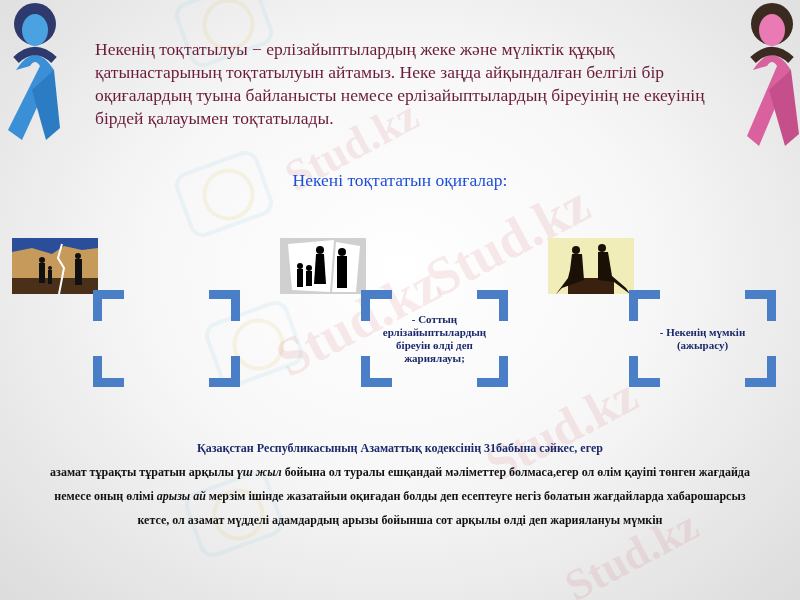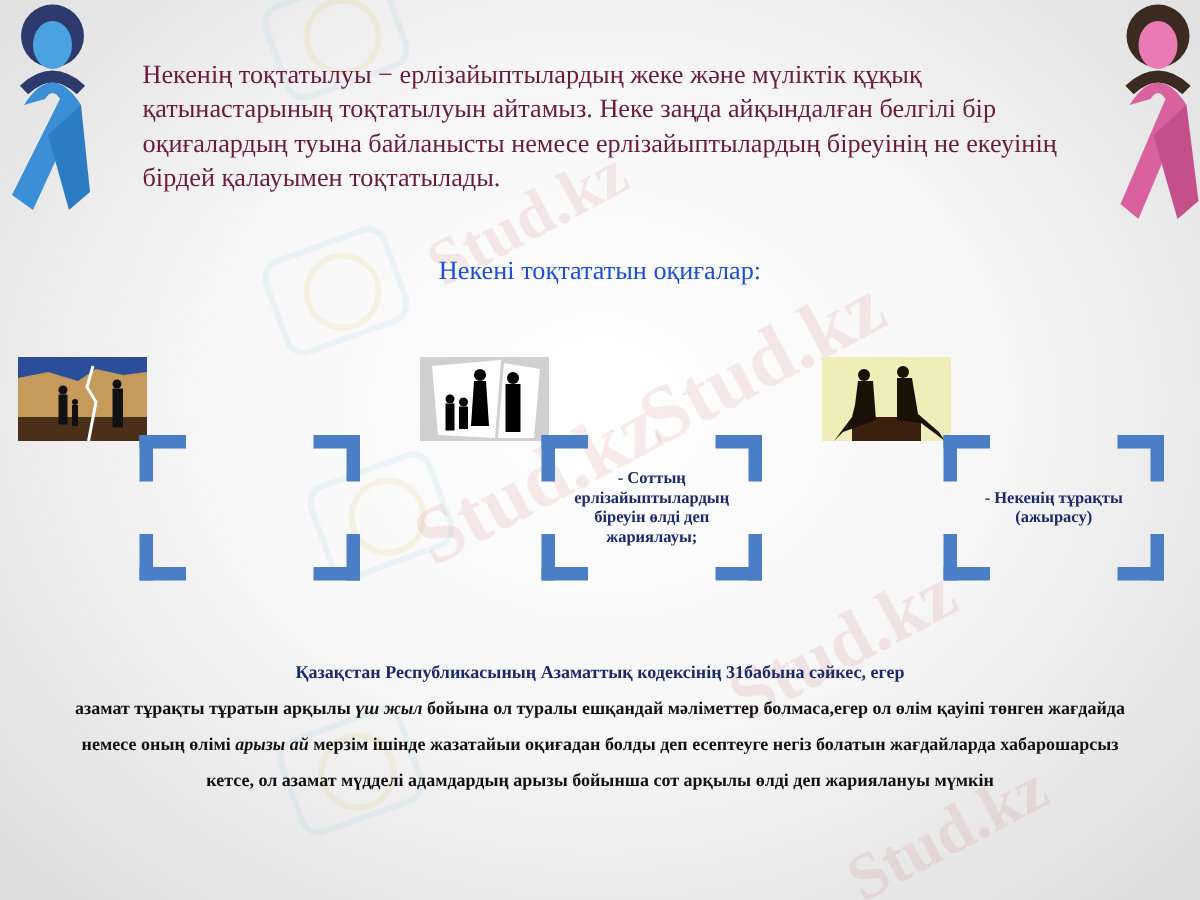--- a/index.html
+++ b/index.html
@@ -127,19 +127,19 @@
   <div class="corner tr"></div>
   <div class="corner bl"></div>
   <div class="corner br"></div>
   <div class="box-text">- Соттың ерлізайыптылардың біреуін өлді деп жариялауы;</div>
 </div>
 <div class="box" style="left:629px;top:290px;">
   <div class="corner tl"></div>
   <div class="corner tr"></div>
   <div class="corner bl"></div>
   <div class="corner br"></div>
-  <div class="box-text">- Некенің тұрақты (ажырасу)</div>
+  <div class="box-text">- Некенің мүмкін (ажырасу)</div>
 </div>
 
 <div class="law">
   <span class="navy">Қазақстан Республикасының Азаматтық  кодексінің  31бабына сәйкес, егер</span><br>
   <span>азамат тұрақты тұратын арқылы </span><i>үш жыл</i><span> бойына ол туралы ешқандай мәліметтер болмаса,егер ол өлім қауіпі төнген жағдайда немесе оның өлімі </span><i>арызы ай</i><span> мерзім ішінде жазатайыи оқиғадан болды деп есептеуге негіз болатын жағдайларда хабарошарсыз  кетсе, ол азамат мүдделі адамдардың арызы бойынша сот арқылы өлді деп жариялануы мүмкін</span>
 </div>
 
 </body></html>

